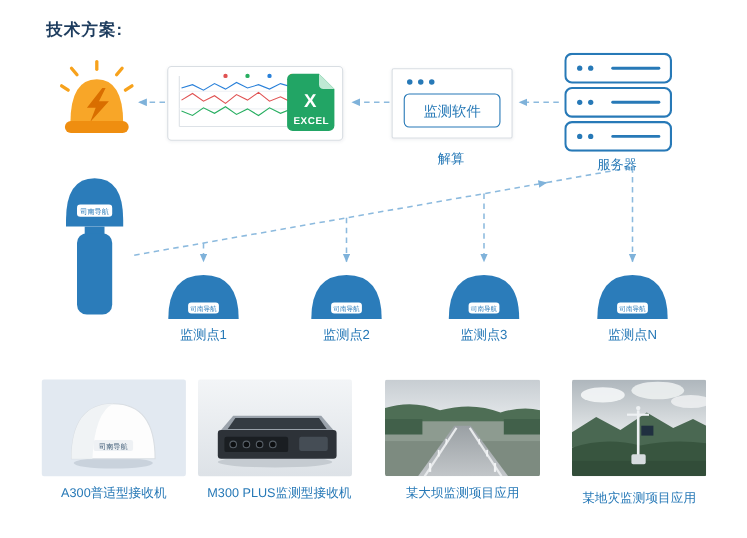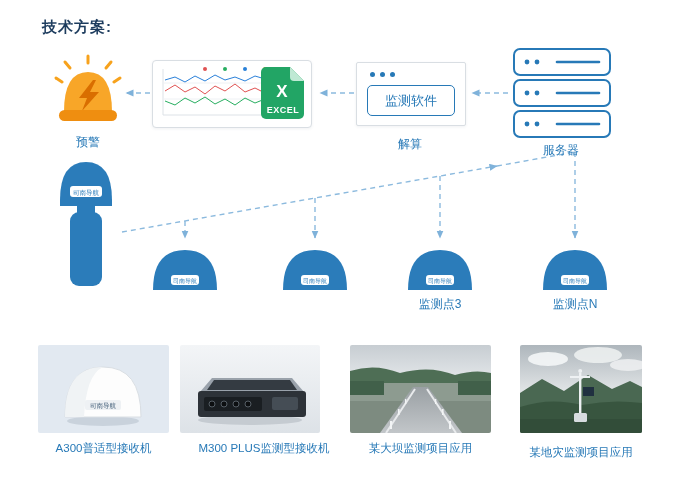--- a/index.html
+++ b/index.html
@@ -63,21 +63,20 @@
       <line x1="34" y1="9" x2="34" y2="2"></line>
       <line x1="16" y1="14" x2="11" y2="8"></line>
       <line x1="52" y1="14" x2="57" y2="8"></line>
       <line x1="8" y1="28" x2="2" y2="24"></line>
       <line x1="60" y1="28" x2="66" y2="24"></line>
     </g>
     <path d="M10,58 Q10,18 34,18 Q58,18 58,58 Z" fill="#f8a628"></path>
     <polygon points="39,26 25,44 33,44 28,57 45,38 36,38 42,26" fill="#d96e00"></polygon>
     <rect x="5" y="56" width="58" height="11" rx="5.5" fill="#ef8e10"></rect>
   </svg>
-  <div class="lbl" style="left:48px;top:134px;width:80px">预警</div>
 
   <div class="panel" style="left:152px;top:60px;width:158px;height:66px">
     <svg width="156" height="64" viewBox="0 0 156 64">
       <line x1="10" y1="8" x2="10" y2="54" stroke="#dde2e7" stroke-width="1"></line>
       <line x1="10" y1="54" x2="148" y2="54" stroke="#dde2e7" stroke-width="1"></line>
       <line x1="10" y1="22" x2="148" y2="22" stroke="#eef1f4" stroke-width="1"></line>
       <line x1="10" y1="38" x2="148" y2="38" stroke="#eef1f4" stroke-width="1"></line>
       <circle cx="52" cy="8" r="2" fill="#e05252"></circle>
       <circle cx="72" cy="8" r="2" fill="#27ae60"></circle>
       <circle cx="92" cy="8" r="2" fill="#2980d9"></circle>
@@ -135,26 +134,28 @@
     <text x="30" y="38.5" text-anchor="middle" font-size="6.5" fill="#2b7cba">司南导航</text>
     <rect x="21" y="50" width="18" height="8" fill="#2b7cba"></rect>
     <rect x="14" y="56" width="32" height="74" rx="9" fill="#2b7cba"></rect>
   </svg>
 
   <svg class="abs" style="left:147px;top:246px" width="76" height="46" viewBox="0 0 76 46">
     <path d="M6,44 Q6,4 38,4 Q70,4 70,44 Z" fill="#2b7cba"></path>
     <rect x="24" y="29" width="28" height="10" rx="3" fill="#ffffff"></rect>
     <text x="38" y="37" text-anchor="middle" font-size="6" fill="#2b7cba">司南导航</text>
   </svg>
+  <div class="lbl" style="left:145px;top:296px;width:80px">监测点1</div>
 
   <svg class="abs" style="left:277px;top:246px" width="76" height="46" viewBox="0 0 76 46">
     <path d="M6,44 Q6,4 38,4 Q70,4 70,44 Z" fill="#2b7cba"></path>
     <rect x="24" y="29" width="28" height="10" rx="3" fill="#ffffff"></rect>
     <text x="38" y="37" text-anchor="middle" font-size="6" fill="#2b7cba">司南导航</text>
   </svg>
+  <div class="lbl" style="left:275px;top:296px;width:80px">监测点2</div>
 
   <svg class="abs" style="left:402px;top:246px" width="76" height="46" viewBox="0 0 76 46">
     <path d="M6,44 Q6,4 38,4 Q70,4 70,44 Z" fill="#2b7cba"></path>
     <rect x="24" y="29" width="28" height="10" rx="3" fill="#ffffff"></rect>
     <text x="38" y="37" text-anchor="middle" font-size="6" fill="#2b7cba">司南导航</text>
   </svg>
   <div class="lbl" style="left:400px;top:296px;width:80px">监测点3</div>
 
   <svg class="abs" style="left:537px;top:246px" width="76" height="46" viewBox="0 0 76 46">
     <path d="M6,44 Q6,4 38,4 Q70,4 70,44 Z" fill="#2b7cba"></path>
@@ -183,21 +184,21 @@
       <rect x="24" y="52" width="58" height="14" rx="2" fill="#1a1e22"></rect>
       <g fill="#0c0e10" stroke="#565e66" stroke-width="1">
         <circle cx="32" cy="59" r="3"></circle>
           <circle cx="44" cy="59" r="3"></circle>
         <circle cx="56" cy="59" r="3"></circle>
           <circle cx="68" cy="59" r="3"></circle>
       </g>
       <rect x="92" y="52" width="26" height="13" rx="2" fill="#454d55"></rect>
     </svg>
   </div>
-  <div class="plbl" style="left:179px;top:441px;width:170px">M300 PLUS监测型接收机</div>
+  <div class="plbl" style="left:169px;top:441px;width:170px">M300 PLUS监测型接收机</div>
 
   <div class="card" style="left:350px;top:345px;width:141px;height:88px">
     <svg width="141" height="88" viewBox="0 0 141 88">
       <defs>
         <linearGradient id="skyG" x1="0" y1="0" x2="0" y2="1">
           <stop offset="0" stop-color="#c7cdd2"></stop>
             <stop offset="1" stop-color="#e9ecee"></stop>
         </linearGradient>
         <linearGradient id="roadG" x1="0" y1="0" x2="0" y2="1">
           <stop offset="0" stop-color="#9aa0a4"></stop>

